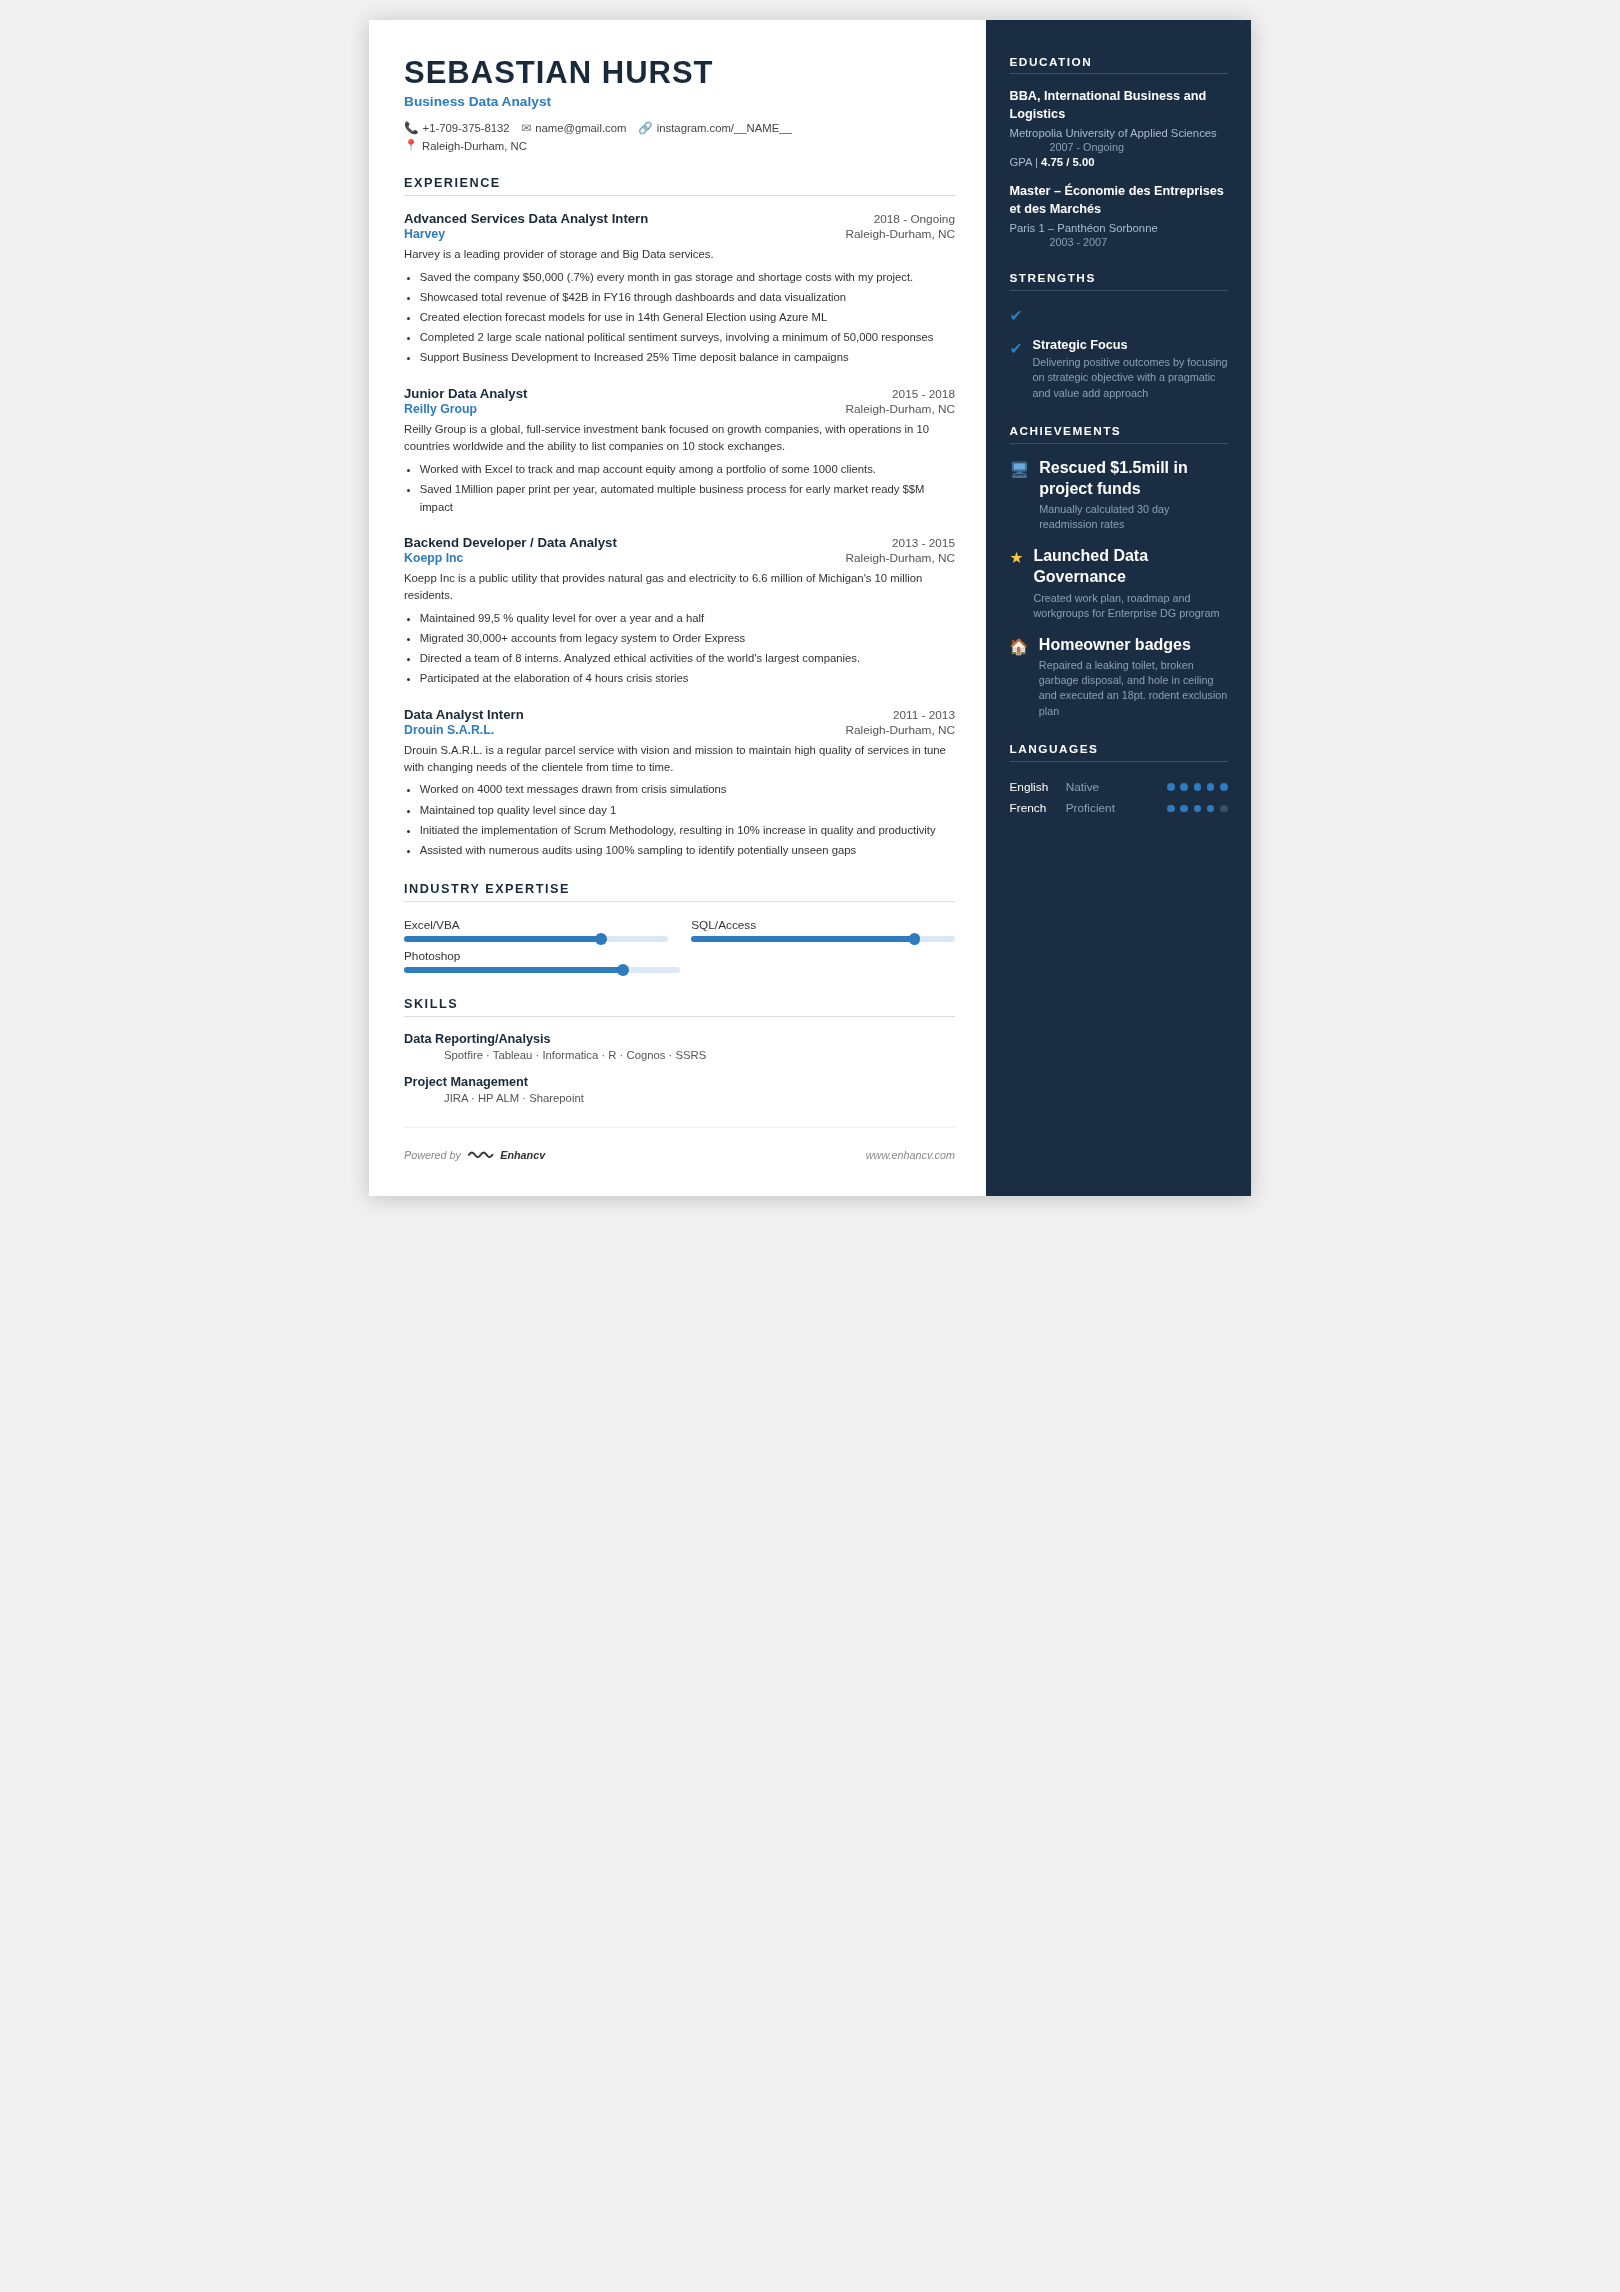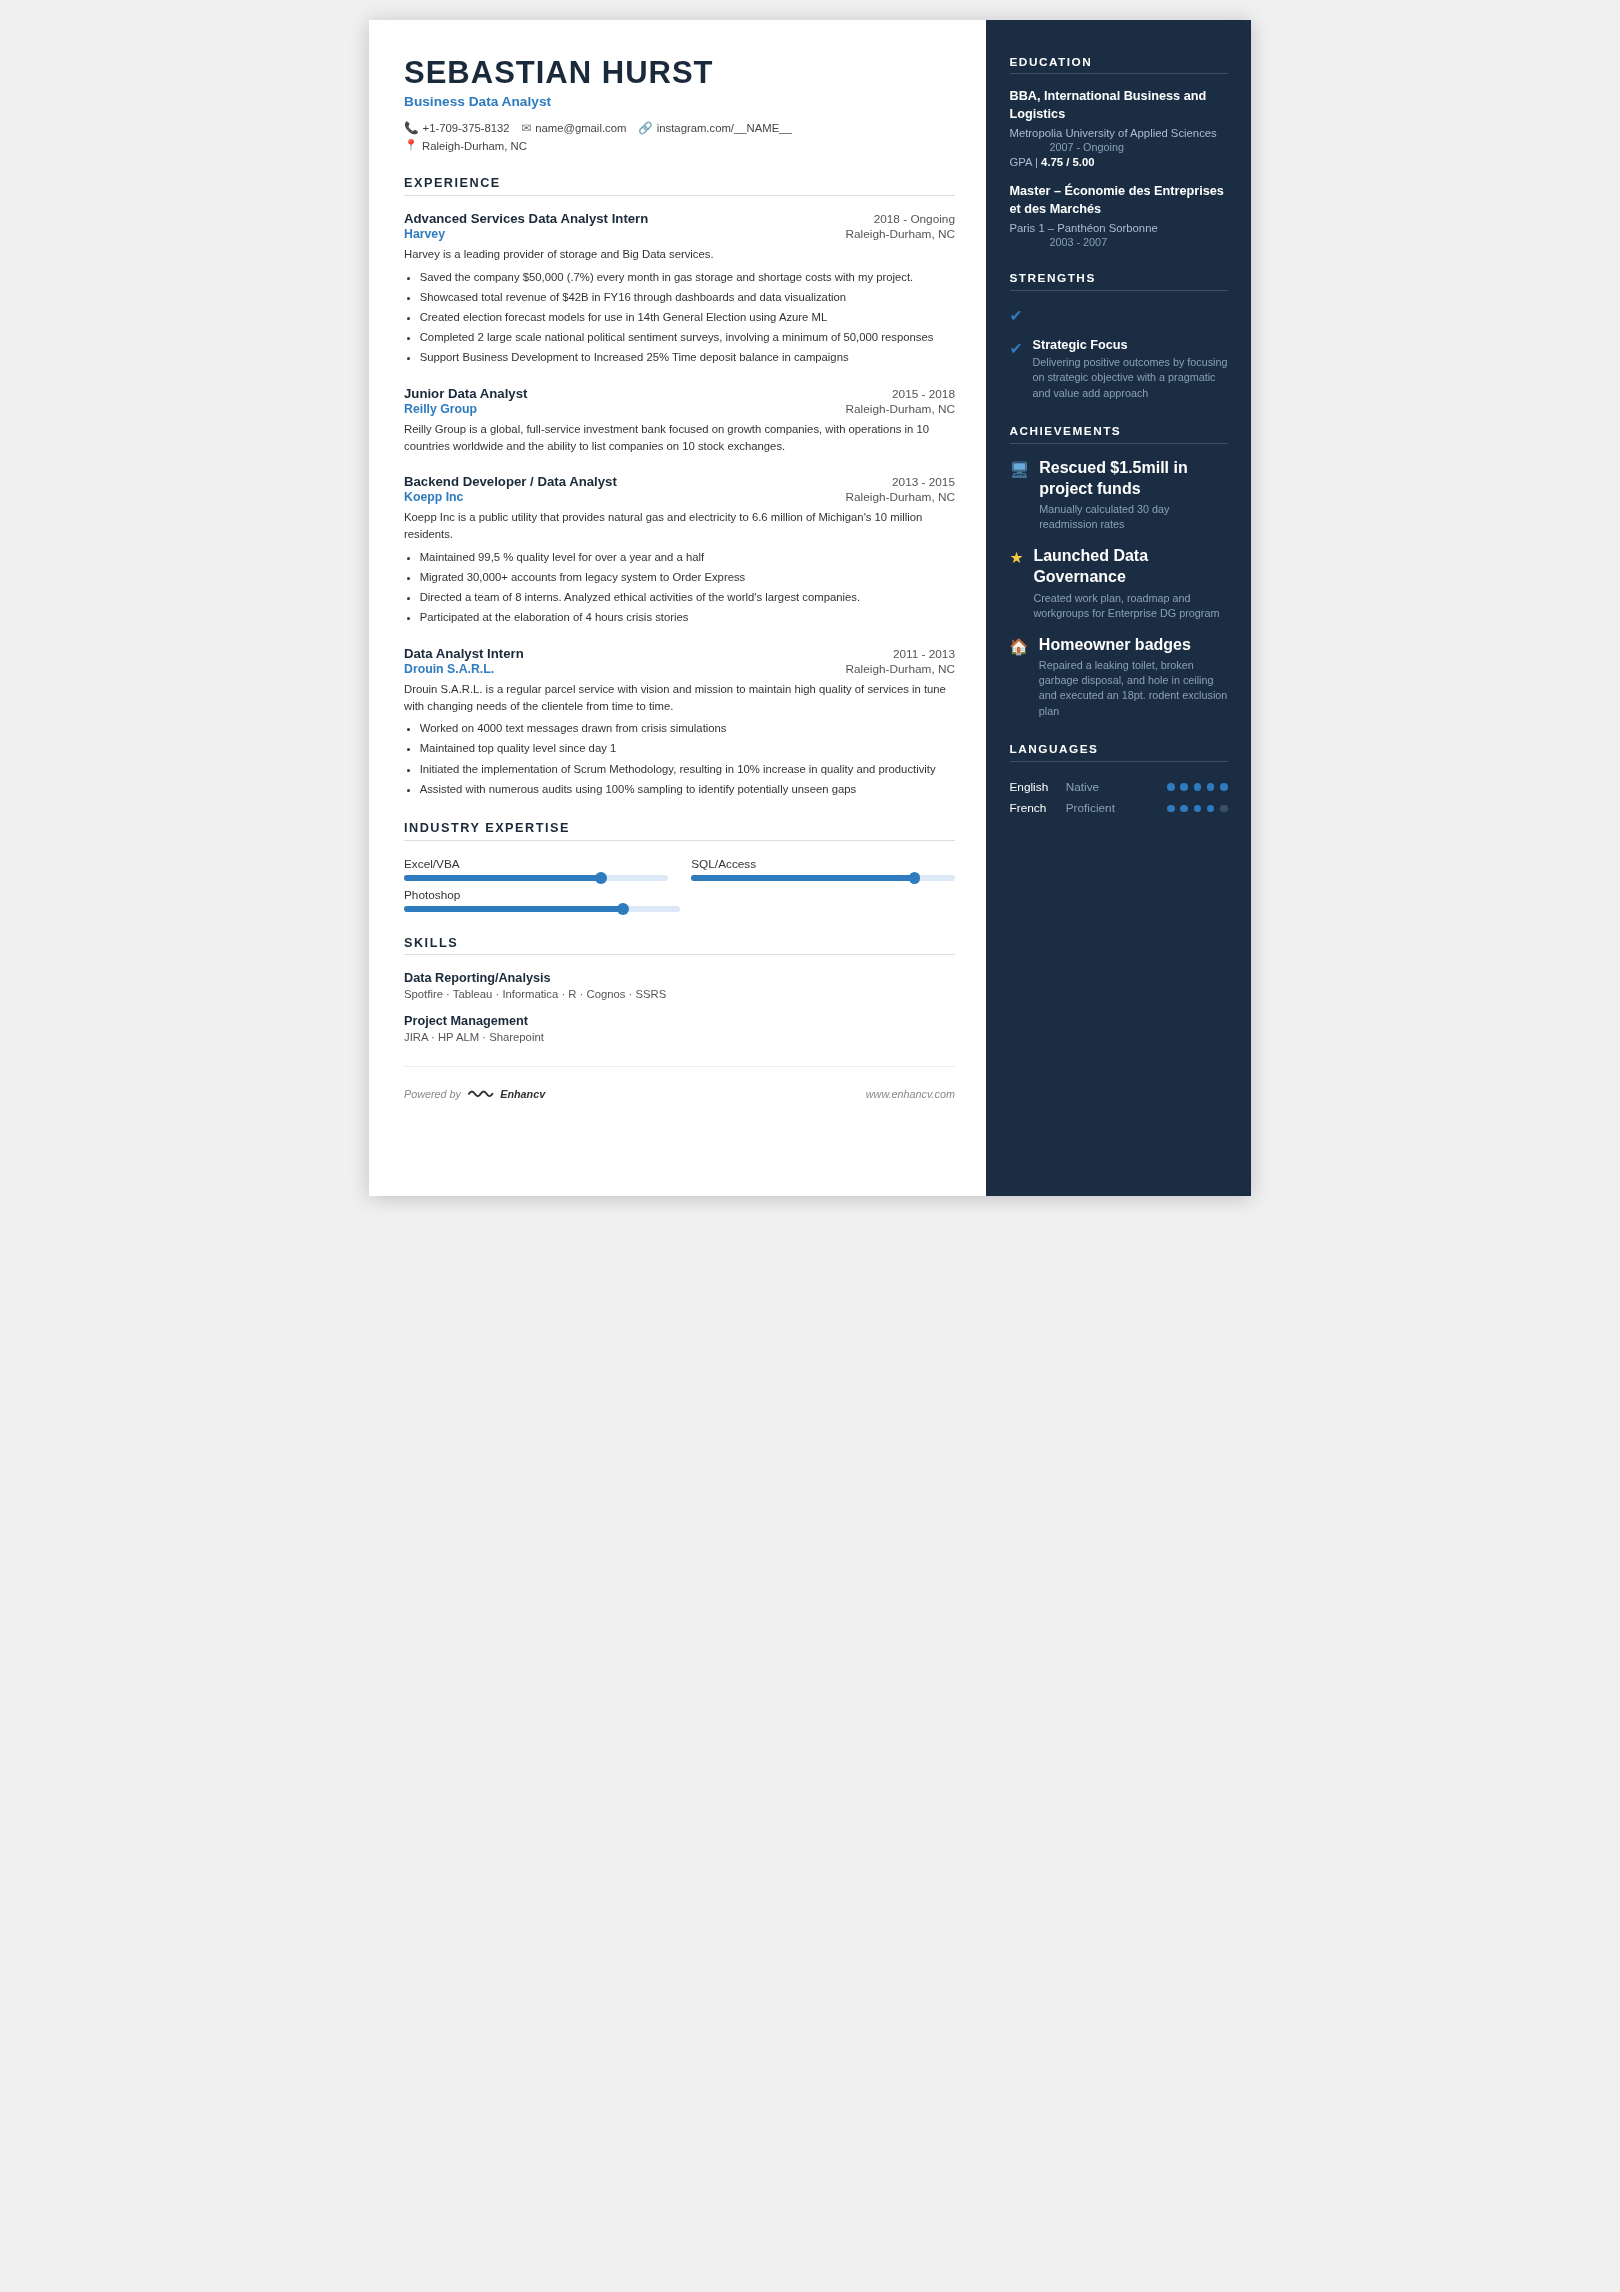--- a/index.html
+++ b/index.html
@@ -164,20 +164,21 @@
     .skill-entry { margin-bottom: 13.7px; }
     .skill-name {
       font-size: 12.7px;
       font-weight: 700;
       color: #1a2a3a;
       margin-bottom: 2.9px;
     }
     .skill-items {
       font-size: 11.3px;
       color: #555;
+      margin-left: 40px;
     }
 
     
     .footer {
       display: flex;
       justify-content: space-between;
       align-items: center;
       padding-top: 19.6px;
       border-top: 1px solid #eee;
       margin-top: 19.6px;
@@ -382,20 +383,24 @@
       <div class="exp-entry">
         <div class="exp-header">
           <span class="exp-title">Junior Data Analyst</span>
           <span class="exp-dates">2015 - 2018</span>
         </div>
         <div class="exp-sub">
           <span class="exp-company">Reilly Group</span>
           <span class="exp-location">Raleigh-Durham, NC</span>
         </div>
         <div class="exp-desc">Reilly Group is a global, full-service investment bank focused on growth companies, with operations in 10 countries worldwide and the ability to list companies on 10 stock exchanges.</div>
+        <ul class="exp-bullets" id="bullets-1">
+            <li>Worked with Excel to track and map account equity among a portfolio of some 1000 clients.</li>
+            <li>Saved 1Million paper print per year, automated multiple business process for early market ready $$M impact</li>
+          </ul>
       </div>
 
       <div class="exp-entry">
         <div class="exp-header">
           <span class="exp-title">Backend Developer / Data Analyst</span>
           <span class="exp-dates">2013 - 2015</span>
         </div>
         <div class="exp-sub">
           <span class="exp-company">Koepp Inc</span>
           <span class="exp-location">Raleigh-Durham, NC</span>

